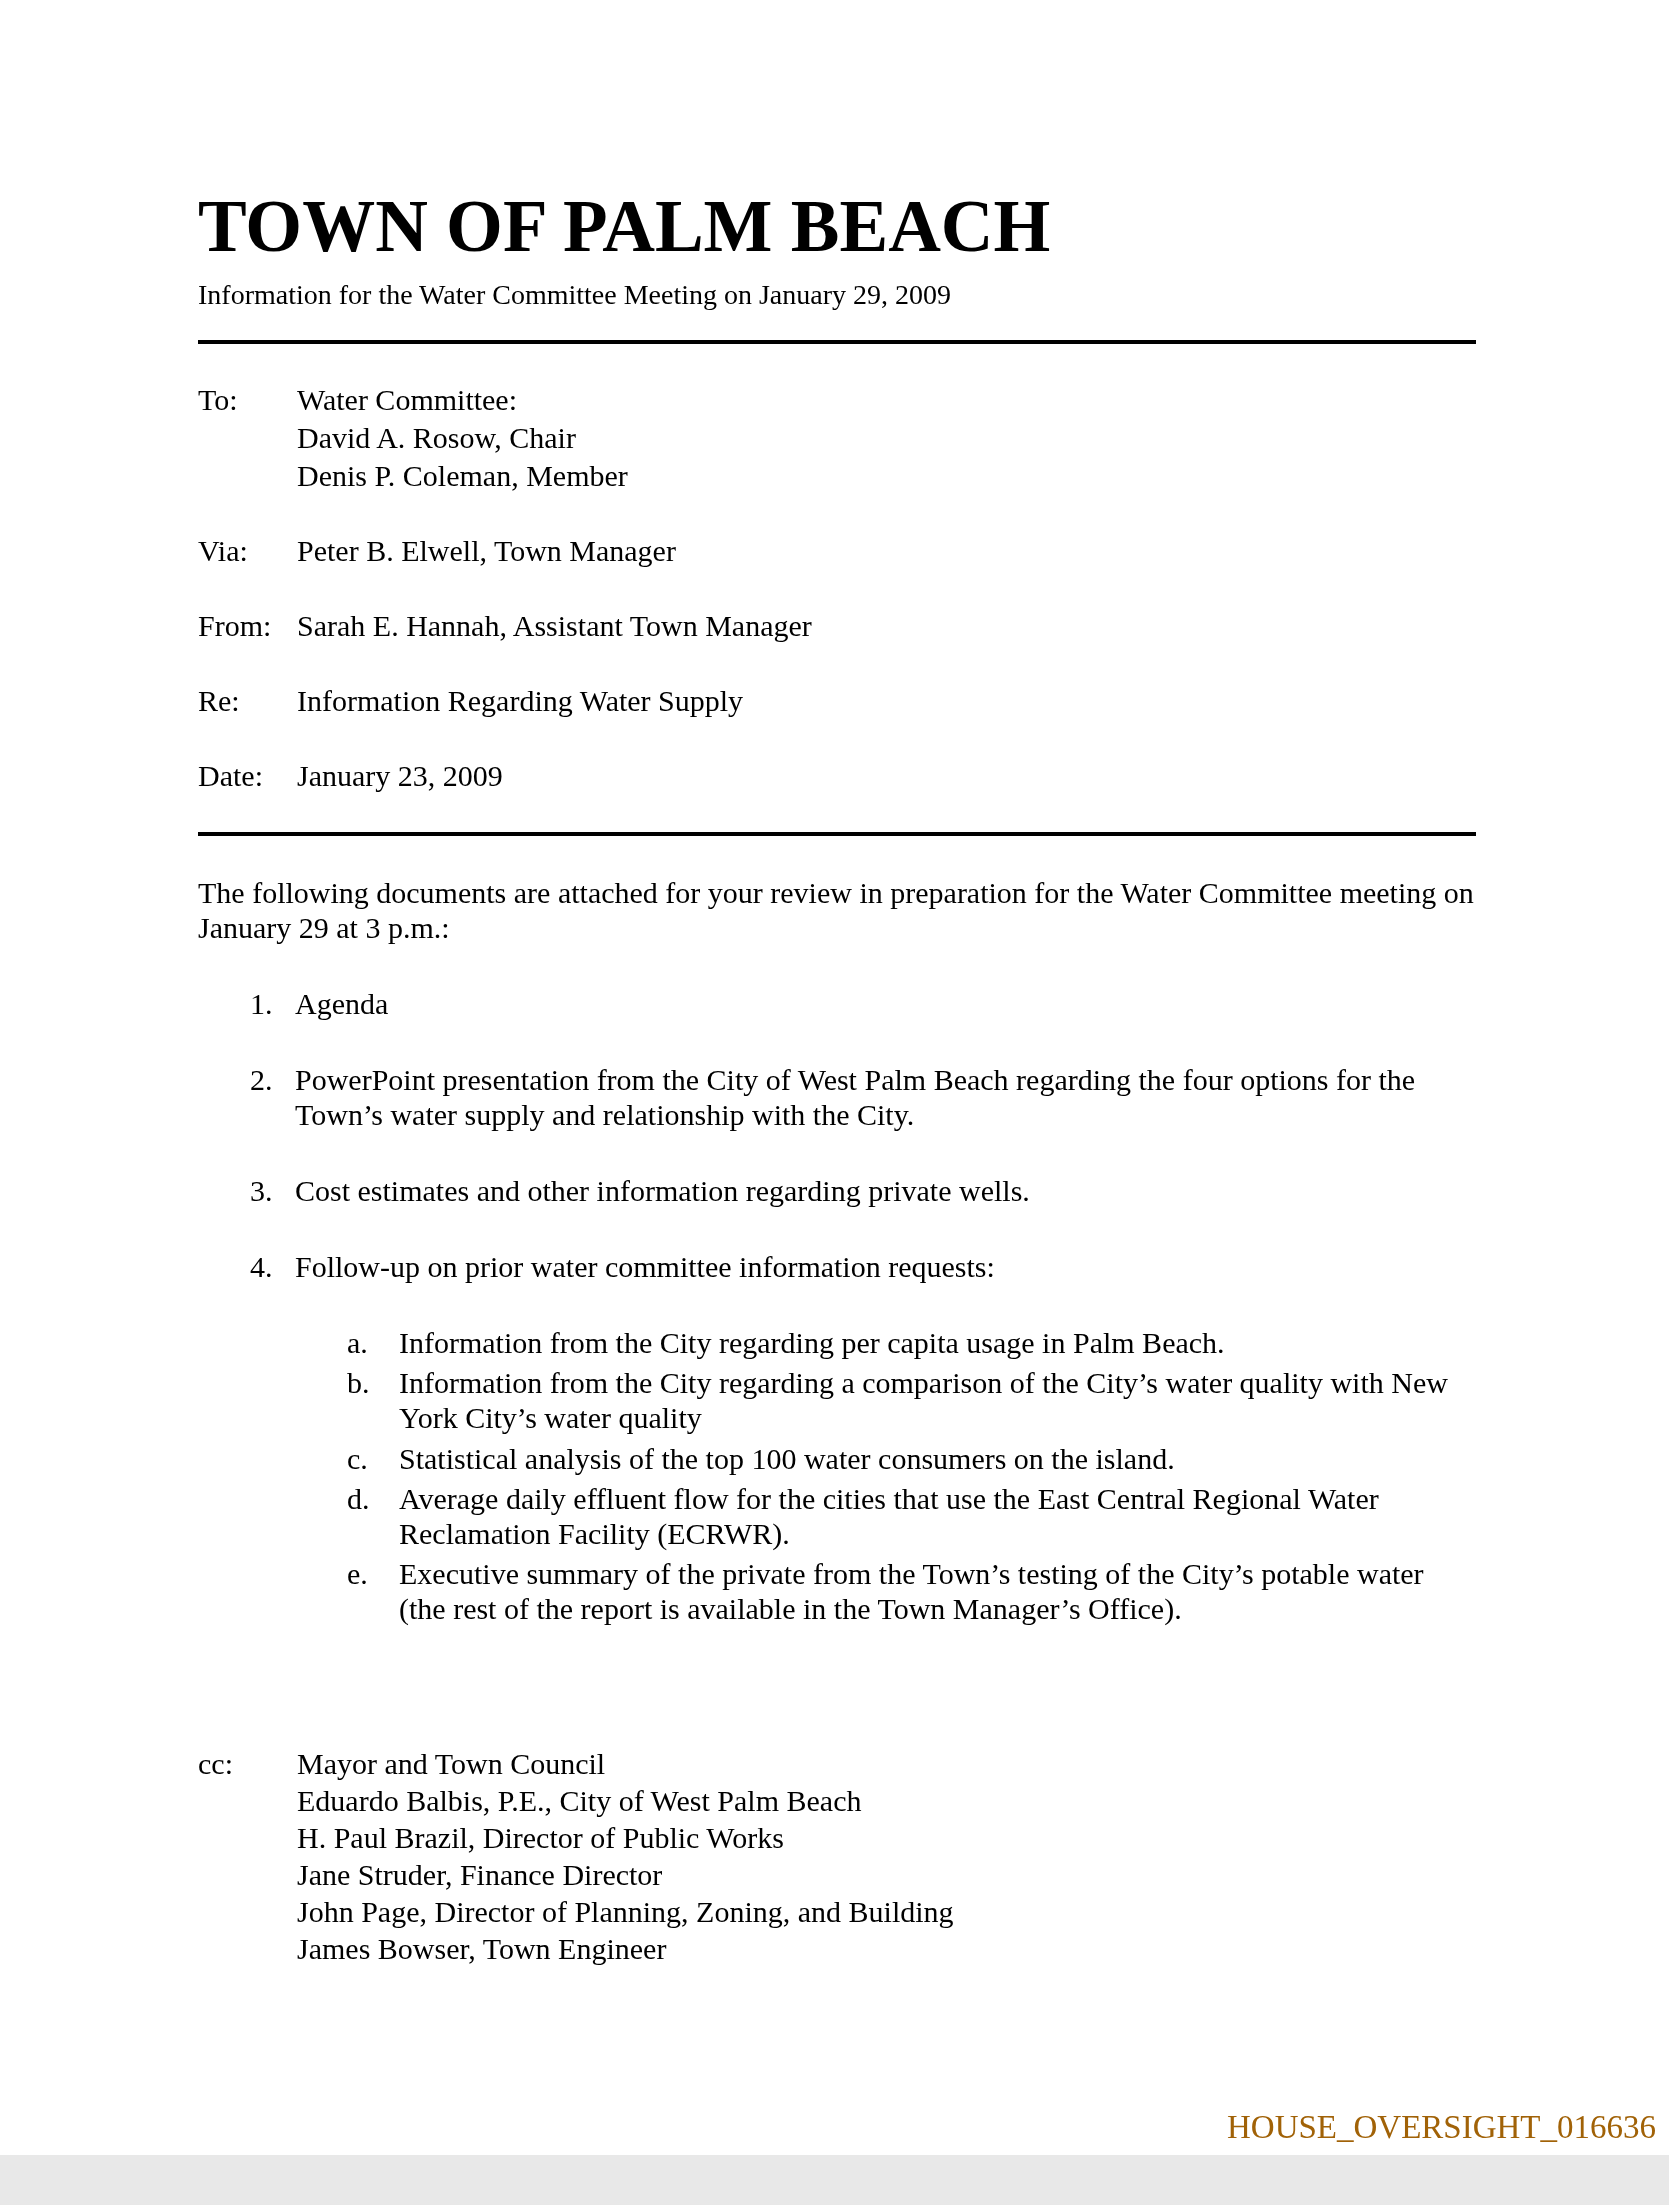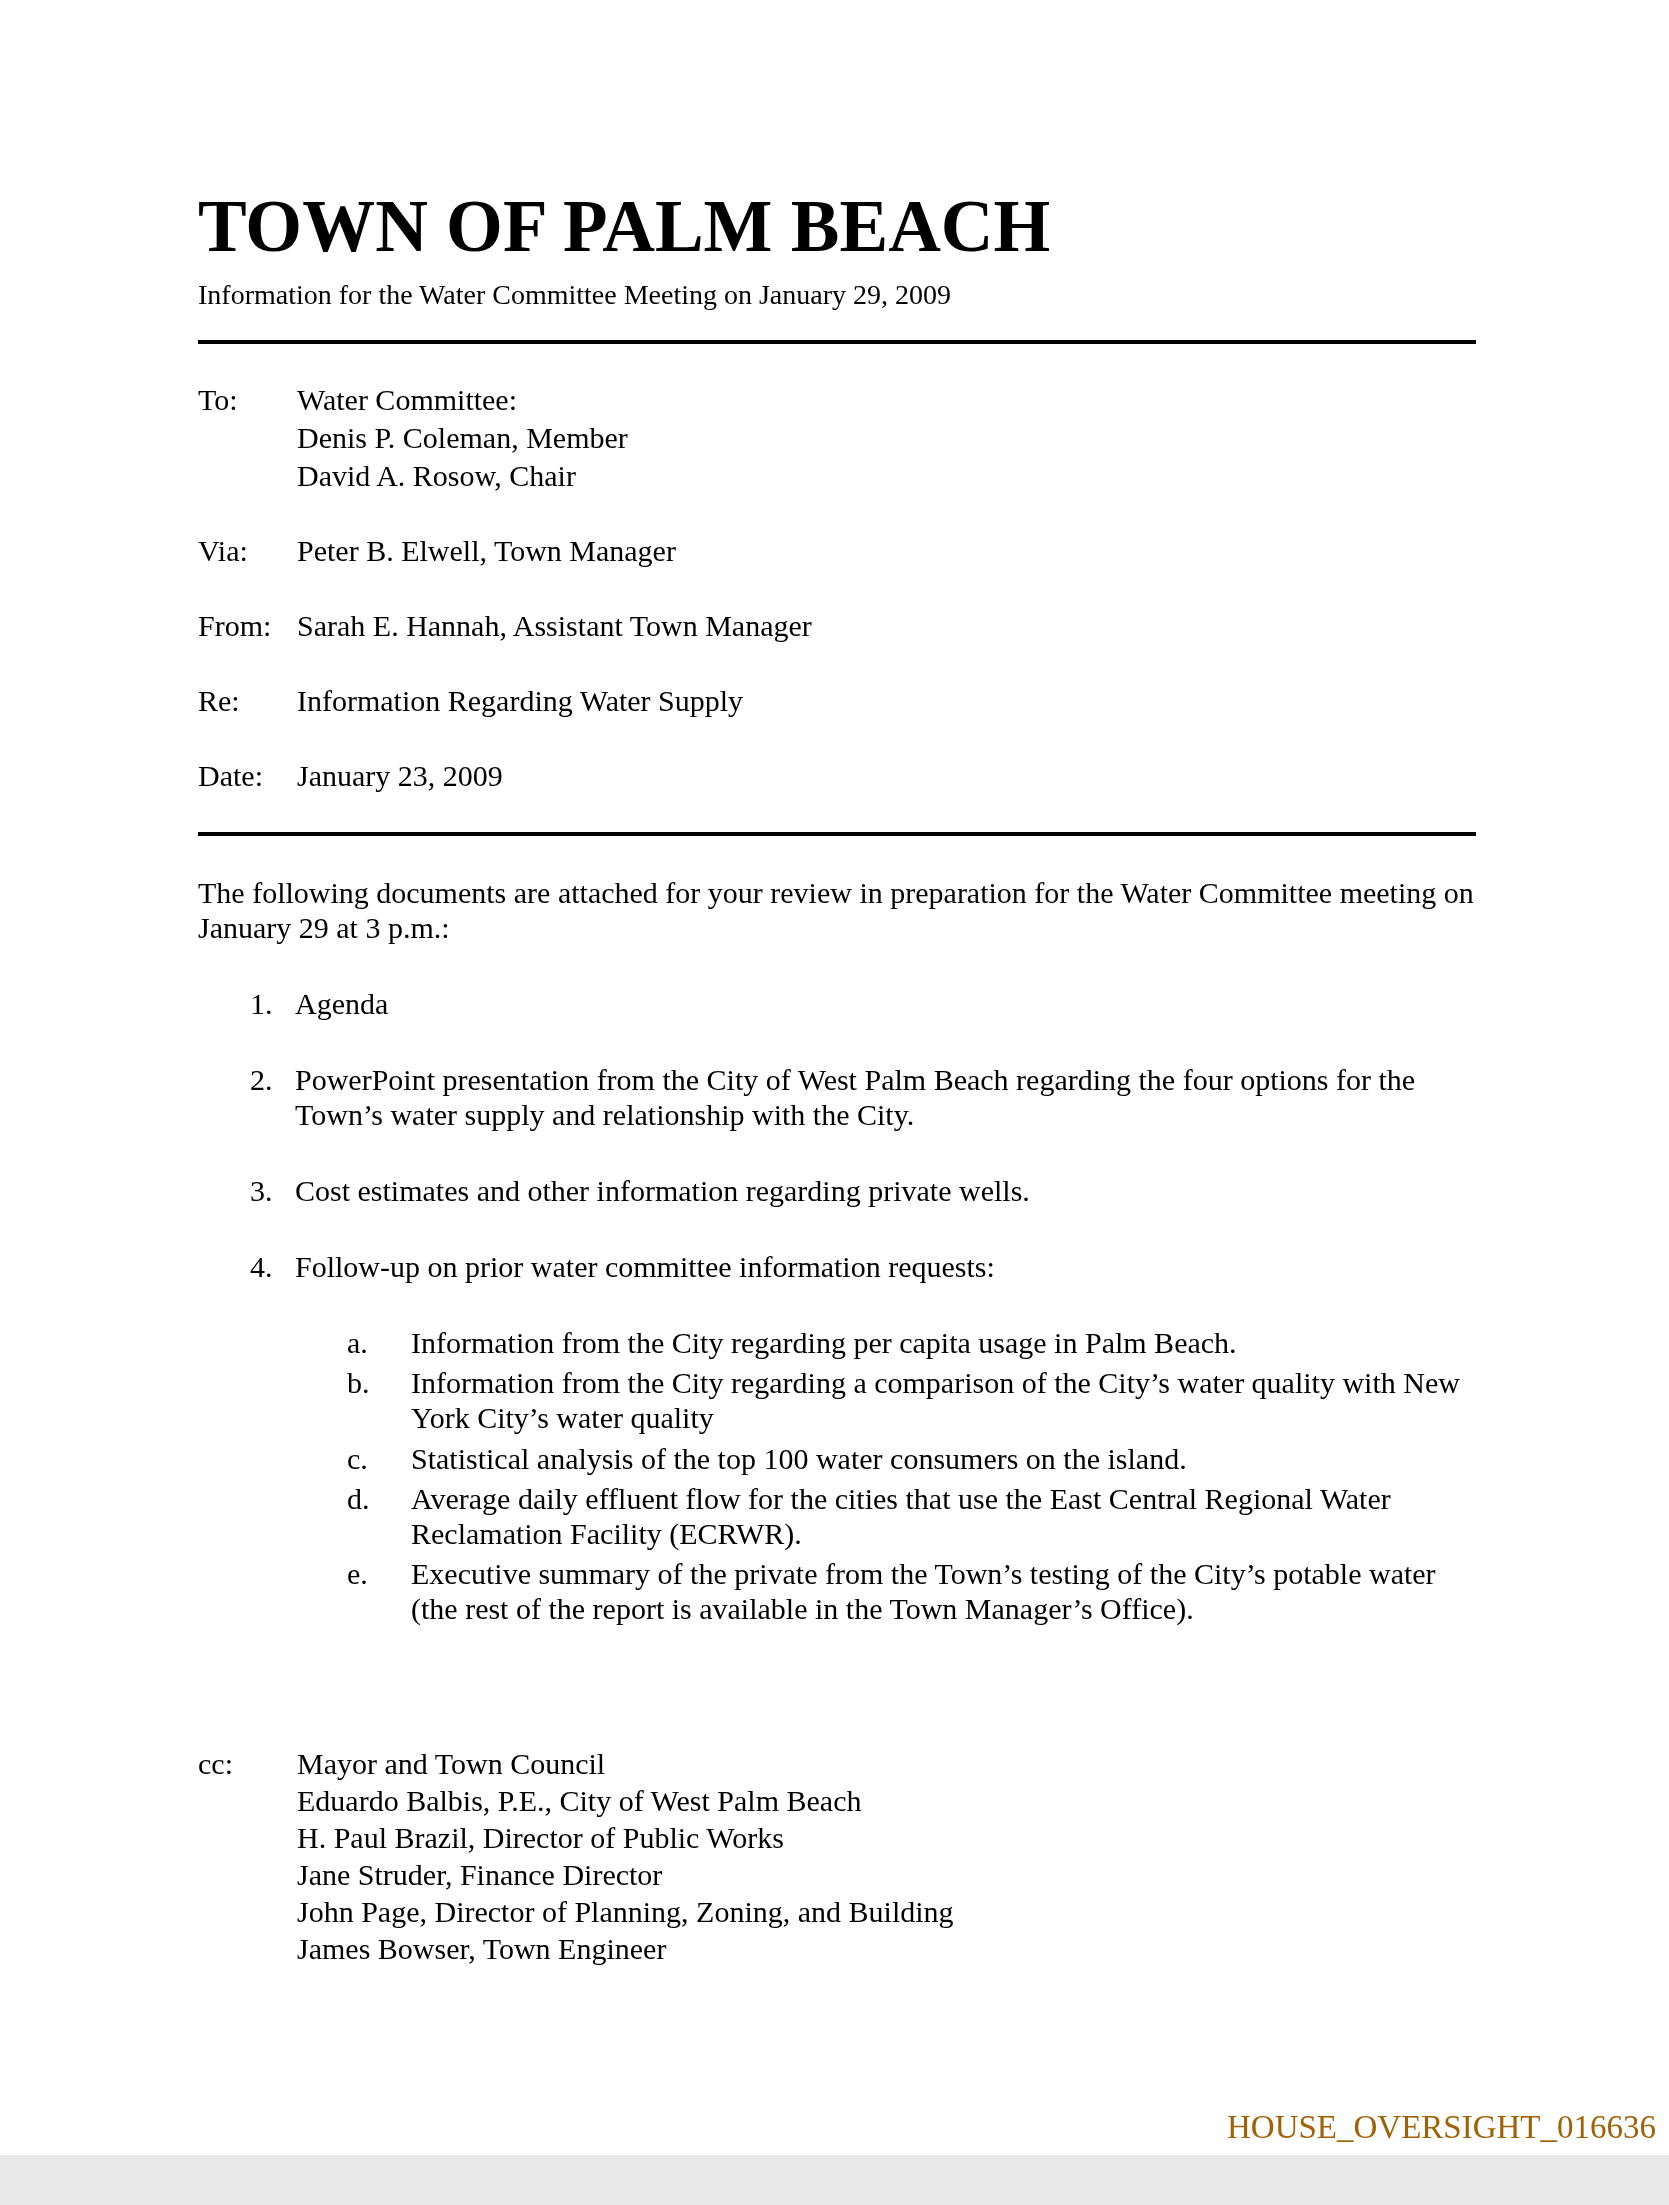--- a/index.html
+++ b/index.html
@@ -68,21 +68,21 @@
   .itext { max-width: 1204px; }
   .sublist { margin-top: 41px; }
   .subitem {
     display: flex;
     margin-left: 52px;
     font-size: 30px;
     line-height: 35px;
   }
   .subitem + .subitem { margin-top: 5.2px; }
   .letter { width: 52px; flex: none; }
-  .stext { max-width: 1129px; margin-left: 12px; }
+  .stext { max-width: 1129px; }
   .cc-row {
     margin-top: 119px;
     line-height: 37px;
   }
   .watermark {
     position: absolute;
     right: 13px;
     bottom: 9.2px;
     font-family: Liberation Serif, serif;
     font-size: 33px;
@@ -96,22 +96,22 @@
   <div class="content">
 
     <h1 class="title">TOWN OF PALM BEACH</h1>
     <div class="subtitle">Information for the Water Committee Meeting on January 29, 2009</div>
     <hr class="rule rule-1">
 
     <div class="memo-row row-first">
       <div class="memo-label">To:</div>
       <div class="memo-value">
         <div>Water Committee:</div>
+        <div>David A. Rosow, Chair</div>
         <div>Denis P. Coleman, Member</div>
-        <div>David A. Rosow, Chair</div>
       </div>
     </div>
 
     <div class="memo-row">
       <div class="memo-label">Via:</div>
       <div class="memo-value">Peter B. Elwell, Town Manager</div>
     </div>
 
     <div class="memo-row">
       <div class="memo-label">From:</div>

